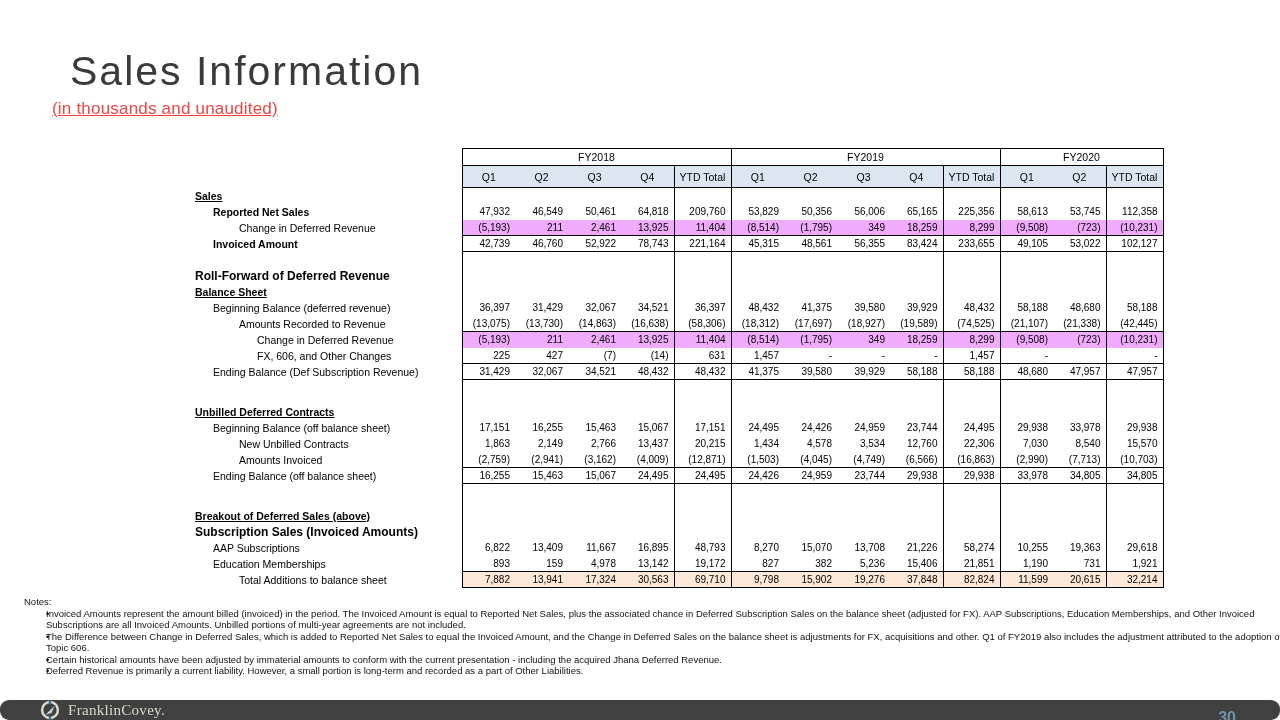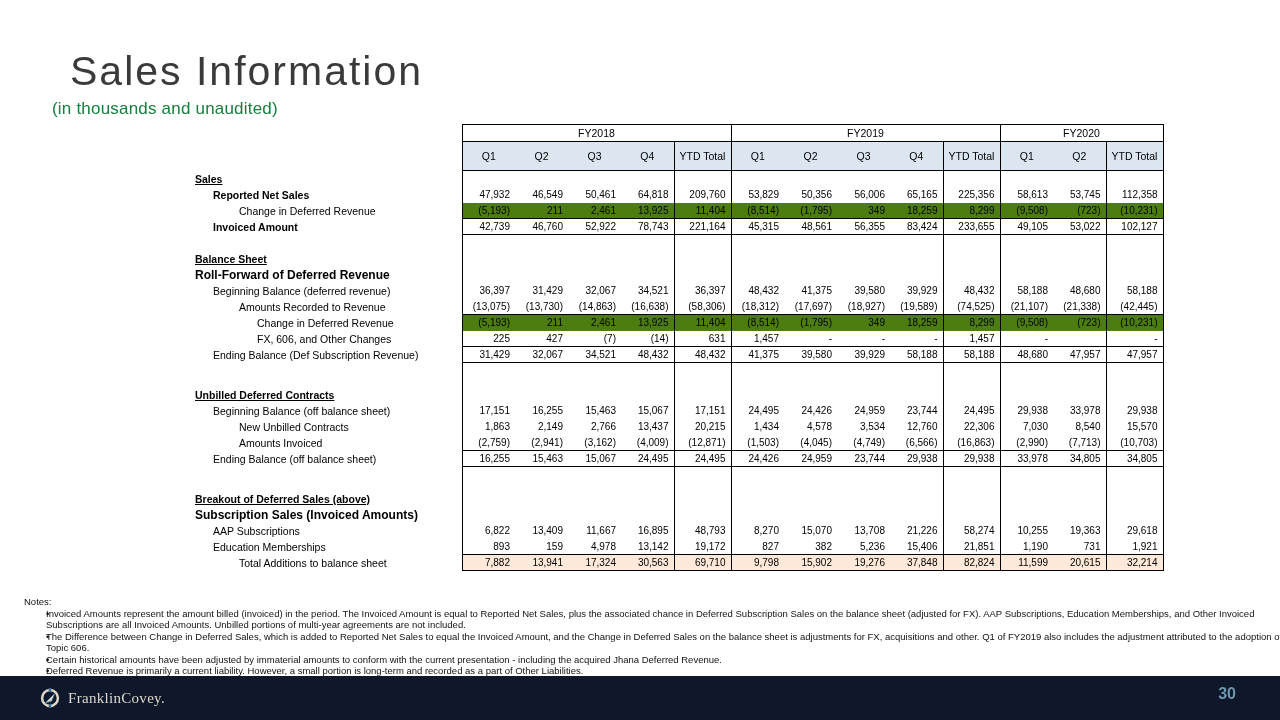--- a/index.html
+++ b/index.html
@@ -11,66 +11,66 @@
     overflow: hidden;
   }
   .title {
     position: absolute; left: 50px; top: 48px;
     font-size: 41px; font-weight: 400; color: #3a3a3a;
     letter-spacing: 2px;
     margin-left: 20px;
   }
   .subtitle {
     position: absolute; left: 52px; top: 99px;
-    font-size: 17px; color: #15803d; letter-spacing: 0.2px;
+    font-size: 17px; color: #ef4444; letter-spacing: 0.2px; text-decoration: underline;
   }
   .table-wrap { position: absolute; left: 193px; top: 124px; }
-  table { border-collapse: collapse; table-layout: fixed; }
+  table { border-collapse: collapse; table-layout: fixed; margin-top: 24px; }
   th, td { font-weight: 400; font-size: 10px; color: #000; }
   td, th { height: 16px; vertical-align: middle; }
   .lab-h { width: 269px; }
   .yr {
     border: 1px solid #000; text-align: center; height: 17px;
     font-size: 10.5px; background: #fff;
   }
   .qtr {
     background: #dce6f1; border-top: 1px solid #000; border-bottom: 1px solid #000;
-    text-align: center; height: 29px; font-size: 10.5px;
+    text-align: center; height: 22px; font-size: 10.5px;
     overflow: hidden; white-space: nowrap;
   }
   .dcell {
     width: 53px; text-align: right; padding-right: 5px;
     white-space: nowrap; overflow: hidden;
   }
   .gs   { border-left: 1px solid #000; }
   .ytd  { border-left: 1px solid #000; width: 57px; }
   .last { border-right: 1px solid #000; }
   .bt { border-top: 1px solid #000; }
   .bb { border-bottom: 1px solid #000; }
-  .hl-blue  { background: #4d7c0f; }
+  .hl-blue  { background: #f0abfc; }
   .hl-peach { background: #fde9d9; }
   .lab { text-align: left; white-space: nowrap; padding-left: 2px; font-size: 10.5px; }
   .ind1 { padding-left: 20px; }
   .ind2 { padding-left: 46px; }
   .ind3 { padding-left: 64px; }
   .b { font-weight: bold; }
   .u { text-decoration: underline; }
   .big { font-size: 12px; }
   tr.sp-sm td { height: 16px; }
   tr.sp-lg td { height: 24px; }
   .notes {
     position: absolute; left: 8px; top: 596px; width: 1266px;
     font-size: 9.5px; line-height: 11.5px; color: #111; margin-left: 16px;
   }
   .note-row { display: flex; }
   .note-bullet { width: 22px; padding-left: 22px; flex: none; }
   .note-text { flex: 1; }
   .footer {
-    position: absolute; left: 0; bottom: 0; width: 1280px; height: 44px;
-    background: #0f172a; display: flex; align-items: center;
+    position: absolute; left: 0; bottom: 0; width: 1280px; height: 20px;
+    background: #404040; display: flex; align-items: center; border-radius: 9px;
   }
   .brand { display: flex; align-items: center; margin-left: 40px; }
   .brand-text {
     font-family: "Liberation Serif", serif; color: #ddd8cc;
     font-size: 15px; margin-left: 8px; letter-spacing: 0.3px;
   }
   .page-num {
     position: absolute; right: 44px; top: 9px;
     color: #6f95aa; font-size: 16px; font-weight: bold;
   }
@@ -182,37 +182,37 @@
           <td class="dcell gs"></td>
           <td class="dcell"></td>
           <td class="dcell"></td>
           <td class="dcell"></td>
           <td class="dcell ytd"></td>
           <td class="dcell gs"></td>
           <td class="dcell"></td>
           <td class="dcell ytd last"></td>
         </tr>
         <tr>
+          <td class="lab b big">Roll-Forward of Deferred Revenue</td>
+          <td class="dcell gs"></td>
+          <td class="dcell"></td>
+          <td class="dcell"></td>
+          <td class="dcell"></td>
+          <td class="dcell ytd"></td>
+          <td class="dcell gs"></td>
+          <td class="dcell"></td>
+          <td class="dcell"></td>
+          <td class="dcell"></td>
+          <td class="dcell ytd"></td>
+          <td class="dcell gs"></td>
+          <td class="dcell"></td>
+          <td class="dcell ytd last"></td>
+        </tr>
+        <tr>
           <td class="lab b u">Balance Sheet</td>
-          <td class="dcell gs"></td>
-          <td class="dcell"></td>
-          <td class="dcell"></td>
-          <td class="dcell"></td>
-          <td class="dcell ytd"></td>
-          <td class="dcell gs"></td>
-          <td class="dcell"></td>
-          <td class="dcell"></td>
-          <td class="dcell"></td>
-          <td class="dcell ytd"></td>
-          <td class="dcell gs"></td>
-          <td class="dcell"></td>
-          <td class="dcell ytd last"></td>
-        </tr>
-        <tr>
-          <td class="lab b big">Roll-Forward of Deferred Revenue</td>
           <td class="dcell gs"></td>
           <td class="dcell"></td>
           <td class="dcell"></td>
           <td class="dcell"></td>
           <td class="dcell ytd"></td>
           <td class="dcell gs"></td>
           <td class="dcell"></td>
           <td class="dcell"></td>
           <td class="dcell"></td>
           <td class="dcell ytd"></td>

